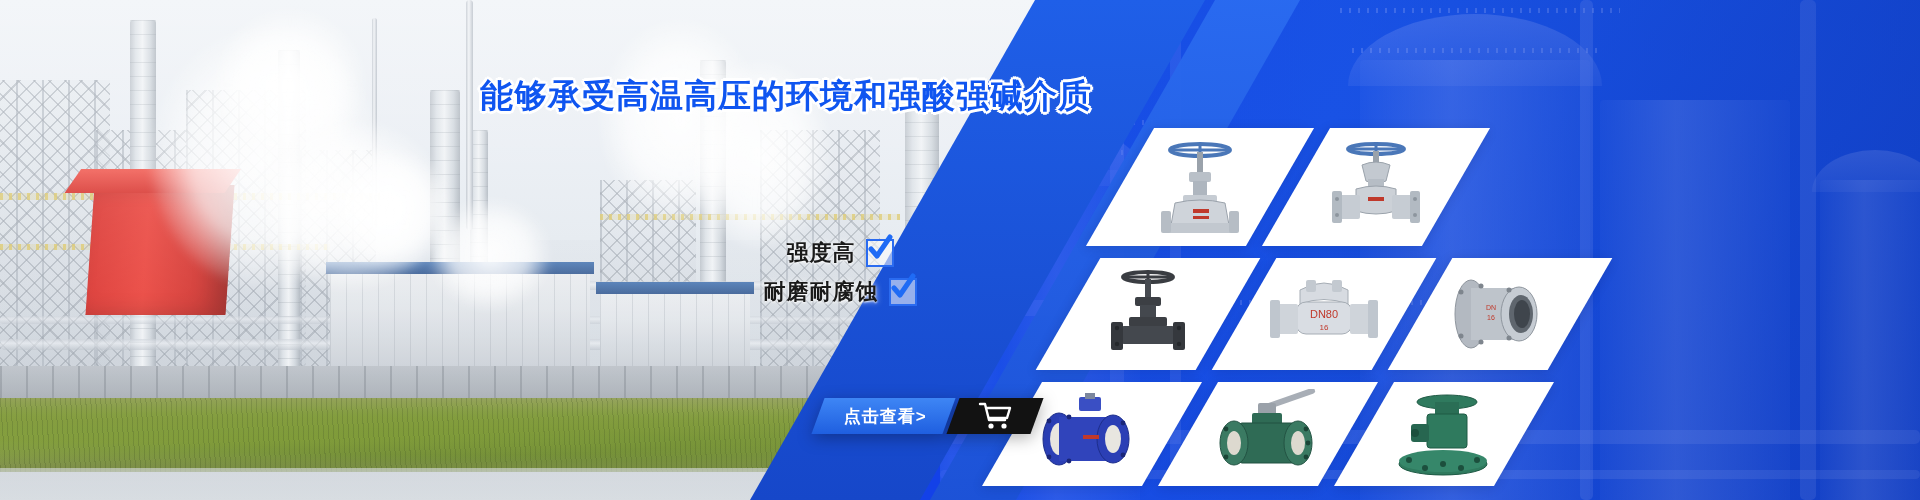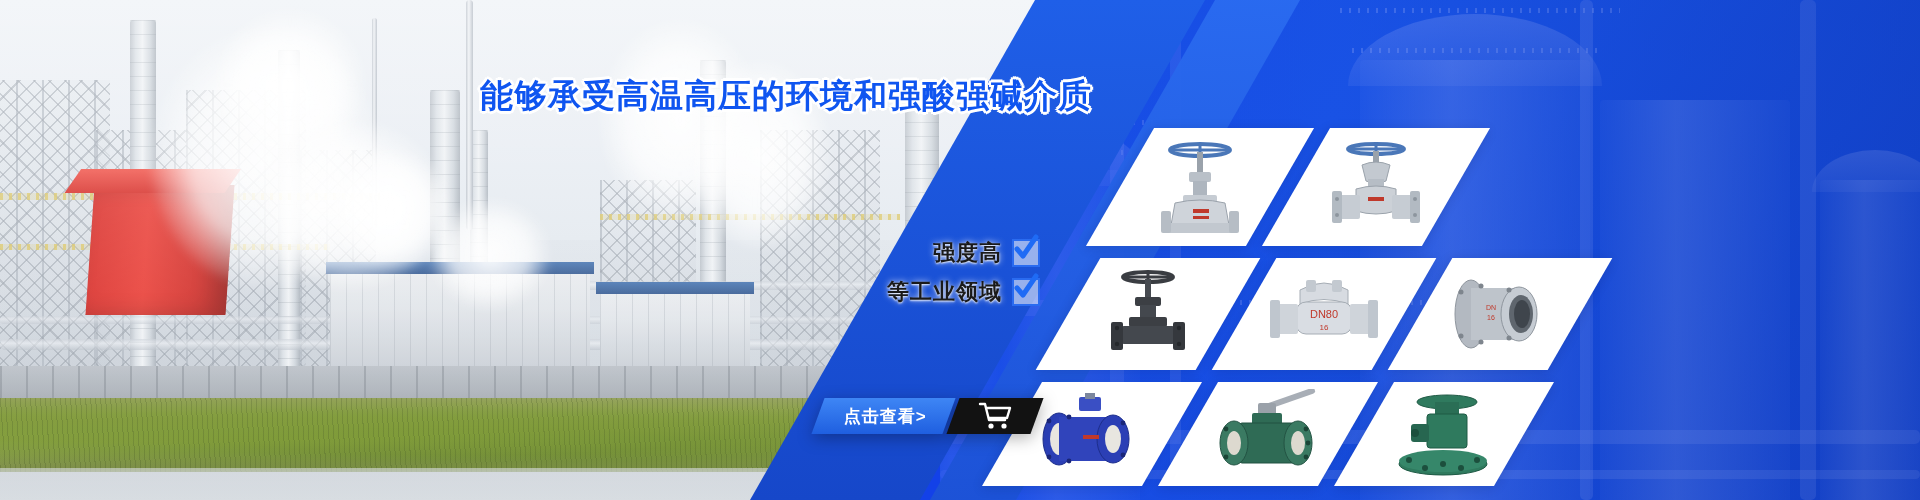--- a/index.html
+++ b/index.html
@@ -223,21 +223,21 @@
     text-shadow:
       -2px -2px 0 #fff, 2px -2px 0 #fff, -2px 2px 0 #fff, 2px 2px 0 #fff,
       -3px 0 0 #fff, 3px 0 0 #fff, 0 -3px 0 #fff, 0 3px 0 #fff;
     font-family: Liberation Serif, serif;
   }
 
   
   .features{
     position:absolute;left:640px;top:238px;width:400px;
     z-index:30;
-    display:flex;flex-direction:column;align-items:flex-end;gap:9px;
+    display:flex;flex-direction:column;align-items:center;gap:9px;
   }
   .feat{
     display:flex;align-items:center;gap:10px;
   }
   .feat-label{
     font-size:22px;font-weight:bold;color:#1a1a1a;letter-spacing:1px;
     text-shadow:0 1px 2px rgba(255,255,255,.9),0 0 6px rgba(255,255,255,.85);
     white-space:nowrap;
   }
   .check-box{
@@ -557,21 +557,21 @@
     <div class="feat" data-interactable="true">
       <span class="feat-label" data-interactable="false">强度高</span>
       <span class="check-box" data-interactable="true">
         <svg viewBox="0 0 28 28">
             <path d="M5 15 L11 22 L24 3" fill="none" stroke="#1f6bf5" stroke-width="5" stroke-linecap="round" stroke-linejoin="round"></path>
           </svg>
       </span>
     </div>
 
     <div class="feat" data-interactable="true">
-      <span class="feat-label" data-interactable="false">等工业领域</span>
+      <span class="feat-label" data-interactable="false">耐磨耐腐蚀</span>
       <span class="check-box" data-interactable="true">
         <svg viewBox="0 0 28 28">
             <path d="M5 15 L11 22 L24 3" fill="none" stroke="#1f6bf5" stroke-width="5" stroke-linecap="round" stroke-linejoin="round"></path>
           </svg>
       </span>
     </div>
 
 
   </div>
 

